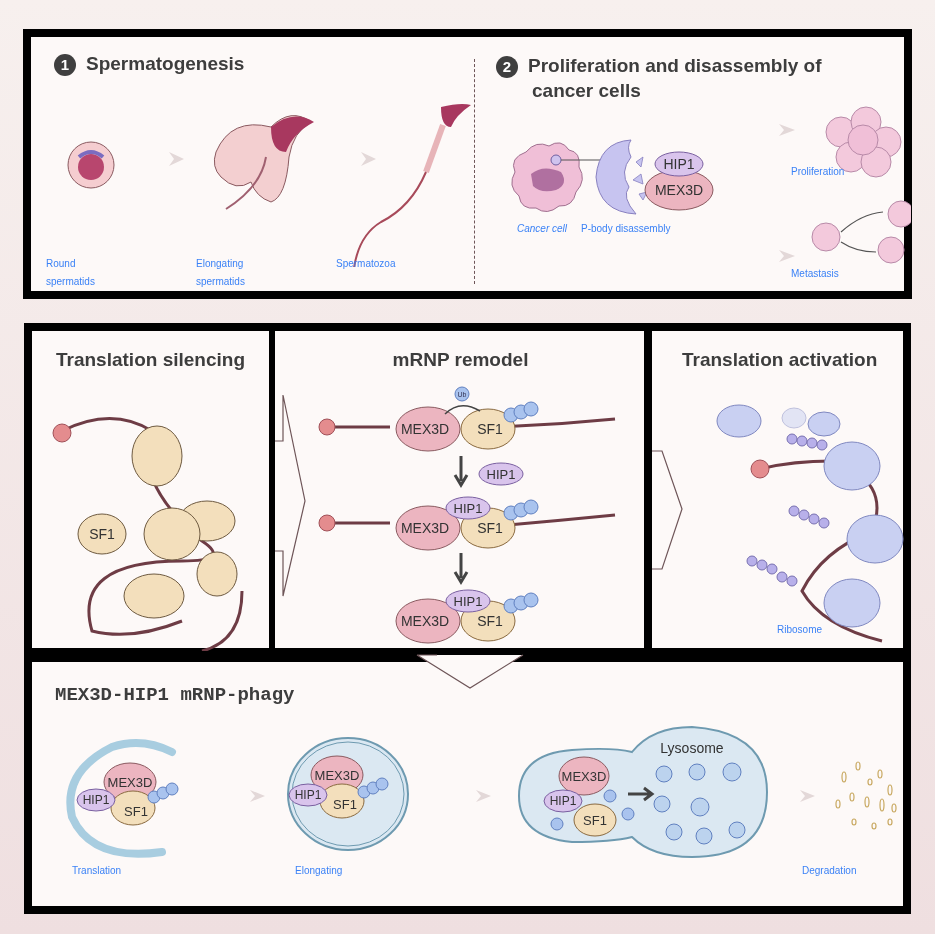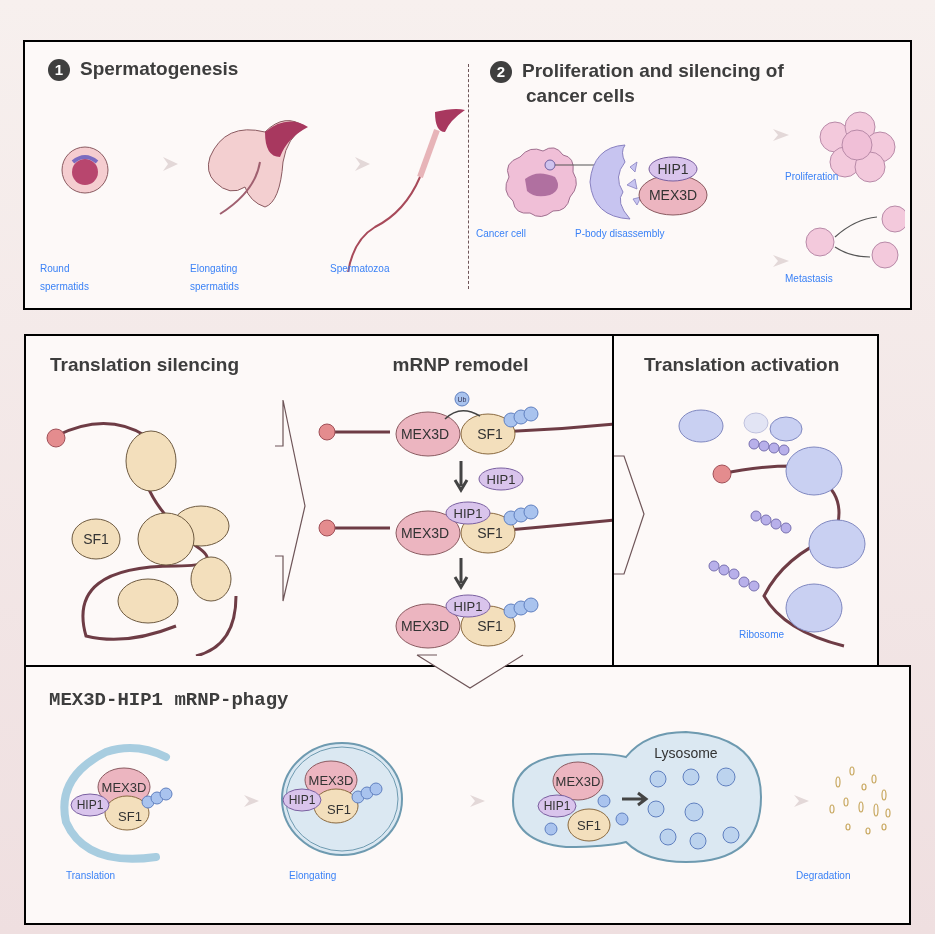--- a/index.html
+++ b/index.html
@@ -1,17 +1,17 @@
 <!DOCTYPE html>
 <html><head>
 <meta charset="utf-8">
 <style>
   html, body { margin:0; padding:0; }
   body { width:935px; height:934px; background:linear-gradient(180deg,#f7f0ee 0%,#efdfe0 100%); position:relative; overflow:hidden; font-family:"Liberation Sans", sans-serif; color:#3a3a3a; }
-  .panel { position:absolute; background:#fdf9f8; border:2px solid #000000; box-sizing:border-box;margin-top:11px; }
+  .panel { position:absolute; background:#fdf9f8; border:8px solid #000000; box-sizing:border-box; }
   .abs { position:absolute; }
   .title { font-weight:bold; color:#3d3d3d; font-size:19px; }
   .lbl { font-size:10px; color:#3b82f6; text-align:left; line-height:18px; }
   .num { display:inline-flex; align-items:center; justify-content:center; width:22px; height:22px; border-radius:50%; background:#3f3f3f; color:#fff; font-size:15px; font-weight:bold; margin-right:10px; vertical-align:middle; }
   svg text { font-family:"Liberation Sans", sans-serif; }
 </style>
 </head>
 <body>
 
 <div class="panel" style="left:23px;top:29px;width:889px;height:270px;">
@@ -51,21 +51,21 @@
     <div>Elongating</div>
     <div>spermatids</div>
   </div>
   <div class="abs lbl" style="left:305px;top:218px;width:100px;">
     <div>Spermatozoa</div>
   </div>
 
   <div class="abs" style="left:443px;top:22px;height:225px;border-left:1.5px dashed #6e5558;"></div>
 
   <div class="abs title" style="left:465px;top:16px;line-height:25px;">
-    <span class="num">2</span><span>Proliferation and silencing of</span><br>
+    <span class="num">2</span><span>Proliferation and disassembly of</span><br>
     <span style="margin-left:36px;">cancer cells</span>
   </div>
 
   <svg class="abs" style="left:450px;top:65px;" width="430" height="170">
     <g>
       <path d="M45 50 Q55 38 68 44 Q80 36 88 48 Q100 50 98 65 Q106 78 95 90 Q92 105 78 104 Q66 114 55 106 Q40 108 38 94 Q26 84 34 70 Q28 56 45 50Z" fill="#f0bfd7" stroke="#a07090" stroke-width="1"></path>
       <path d="M50 72 Q62 62 80 70 Q88 82 75 88 Q60 92 52 84Z" fill="#b070a0"></path>
       <circle cx="75" cy="58" r="5" fill="#cfc3ee" stroke="#7060a0" stroke-width="1"></circle>
     </g>
     <line x1="80" y1="58" x2="122" y2="58" stroke="#555" stroke-width="1.2"></line>
@@ -89,21 +89,21 @@
     </g>
     <g>
       <circle cx="345" cy="135" r="14" fill="#f3c9dc" stroke="#b88aa8"></circle>
       <circle cx="420" cy="112" r="13" fill="#f3c9dc" stroke="#b88aa8"></circle>
       <circle cx="410" cy="148" r="13" fill="#f3c9dc" stroke="#b88aa8"></circle>
       <path d="M360 130 Q380 112 402 110" stroke="#555" fill="none" stroke-width="1.2"></path>
       <path d="M360 140 Q375 150 395 150" stroke="#555" fill="none" stroke-width="1.2"></path>
     </g>
   </svg>
 
-  <div class="abs lbl" style="left:451px;top:183px;width:80px;">Cancer cell</div>
+  <div class="abs lbl" style="left:486px;top:183px;width:80px;font-style:italic;">Cancer cell</div>
   <div class="abs lbl" style="left:550px;top:183px;width:150px;">P-body disassembly</div>
   <div class="abs lbl" style="left:760px;top:126px;width:100px;">Proliferation</div>
   <div class="abs lbl" style="left:760px;top:228px;width:90px;">Metastasis</div>
 </div>
 
 <div class="panel" style="left:24px;top:323px;width:253px;height:333px;">
   <div class="abs title" style="left:24px;top:18px;">Translation silencing</div>
   <svg class="abs" style="left:0;top:60px;" width="250" height="260">
     <path d="M30 40 Q80 15 120 40 Q100 90 170 150 Q200 170 150 170 Q40 170 60 240 Q100 250 150 230 M210 200 Q210 250 170 260" stroke="#6e3c45" stroke-width="3" fill="none"></path>
     <circle cx="30" cy="42" r="9" fill="#e48c8e" stroke="#a05058"></circle>
@@ -157,21 +157,21 @@
     <ellipse cx="193" cy="220" rx="22" ry="11" fill="#d9c4ec" stroke="#7a60a0"></ellipse>
     <text x="193" y="225" font-size="13" text-anchor="middle" fill="#333">HIP1</text>
     <text x="150" y="245" font-size="14" text-anchor="middle" fill="#333">MEX3D</text>
     <text x="215" y="245" font-size="14" text-anchor="middle" fill="#333">SF1</text>
     <circle cx="236" cy="225" r="7" fill="#a9c3ee" stroke="#6080c0"></circle>
       <circle cx="246" cy="222" r="7" fill="#a9c3ee" stroke="#6080c0"></circle>
       <circle cx="256" cy="219" r="7" fill="#a9c3ee" stroke="#6080c0"></circle>
   </svg>
 </div>
 
-<div class="panel" style="left:612px;top:323px;width:267px;height:333px;">
+<div class="panel" style="left:644px;top:323px;width:267px;height:333px;">
   <div class="abs title" style="left:30px;top:18px;">Translation activation</div>
   <svg class="abs" style="left:0;top:50px;" width="265" height="280">
     <path d="M-2 12 L10 12 L30 70 L10 130 L-2 130" fill="none" stroke="#6e5558" stroke-width="1.2" transform="translate(0,58)"></path>
     <path d="M108 88 Q140 80 180 80 Q240 100 220 150 Q170 170 150 210 Q170 245 230 260" stroke="#6e3c45" stroke-width="3" fill="none"></path>
     <circle cx="108" cy="88" r="9" fill="#e48c8e" stroke="#a05058"></circle>
     <g fill="#c9d0f2" stroke="#8088c0">
       <ellipse cx="87" cy="40" rx="22" ry="16"></ellipse>
       <ellipse cx="142" cy="37" rx="12" ry="10" opacity="0.5"></ellipse>
       <ellipse cx="172" cy="43" rx="16" ry="12"></ellipse>
       <ellipse cx="200" cy="85" rx="28" ry="24"></ellipse>

